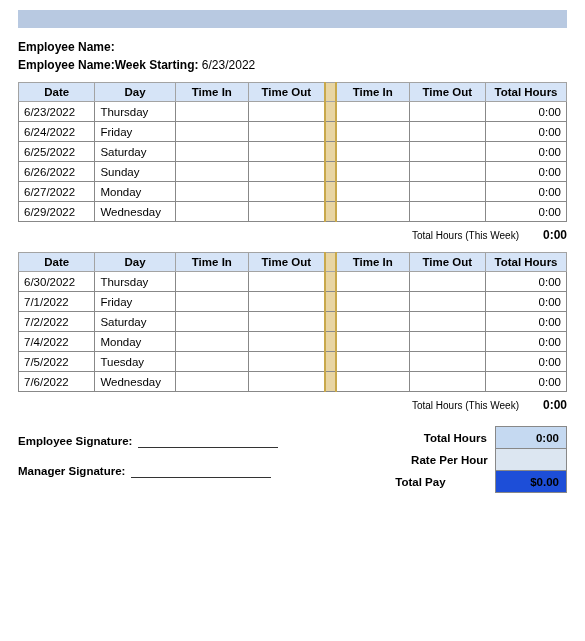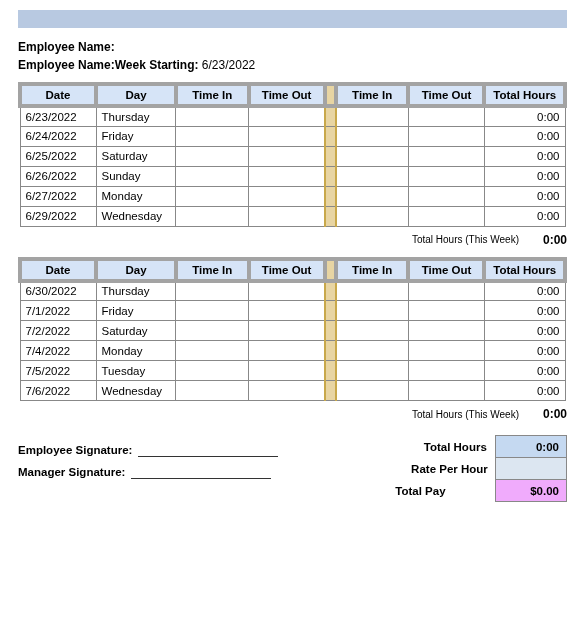--- a/index.html
+++ b/index.html
@@ -36,21 +36,21 @@
     .week-starting-value {
       font-weight: normal;
     }
     table {
       width: 100%;
       border-collapse: collapse;
       margin-bottom: 6px;
     }
     th {
       background: #d6e4f7;
-      border: 4px solid #a3a3a3;
+      border: 1px solid #a3a3a3;
       padding: 3px 5px;
       text-align: center;
       font-weight: bold;
       font-size: 11.5px;
     }
     td {
       border: 1px solid #888;
       padding: 2px 5px;
       font-size: 11.5px;
       height: 20px;
@@ -99,28 +99,28 @@
     .summary-value-blue {
       background: #c5d9f1;
       text-align: right;
       font-weight: bold;
     }
     .summary-value-light {
       background: #dce6f1;
       text-align: right;
     }
     .summary-value-green {
-      background: #f0abfc;
+      background: #1d4ed8;
       text-align: right;
       font-weight: bold;
     }
     .sig-left {
       display: flex;
       flex-direction: column;
-      gap: 8px;
+      gap: 16px;
     }
     .sig-row {
       display: flex;
       align-items: center;
       gap: 6px;
       font-size: 11.5px;
     }
     .sig-line {
       display: inline-block;
       width: 140px;

